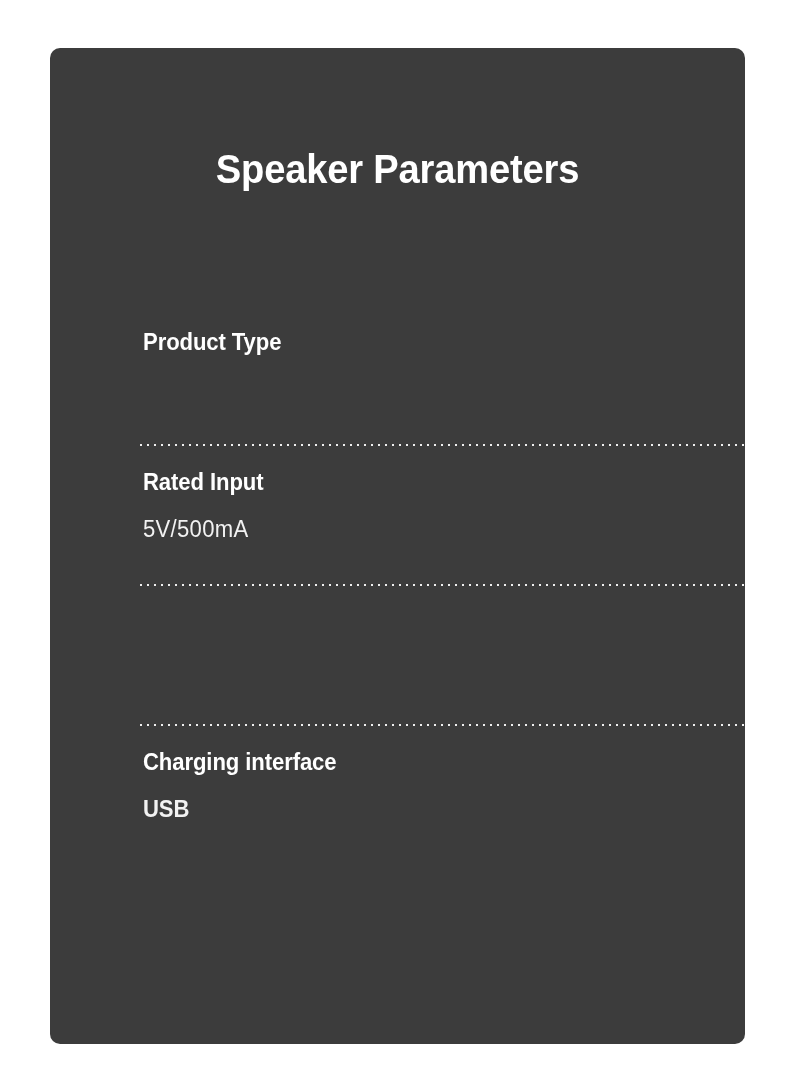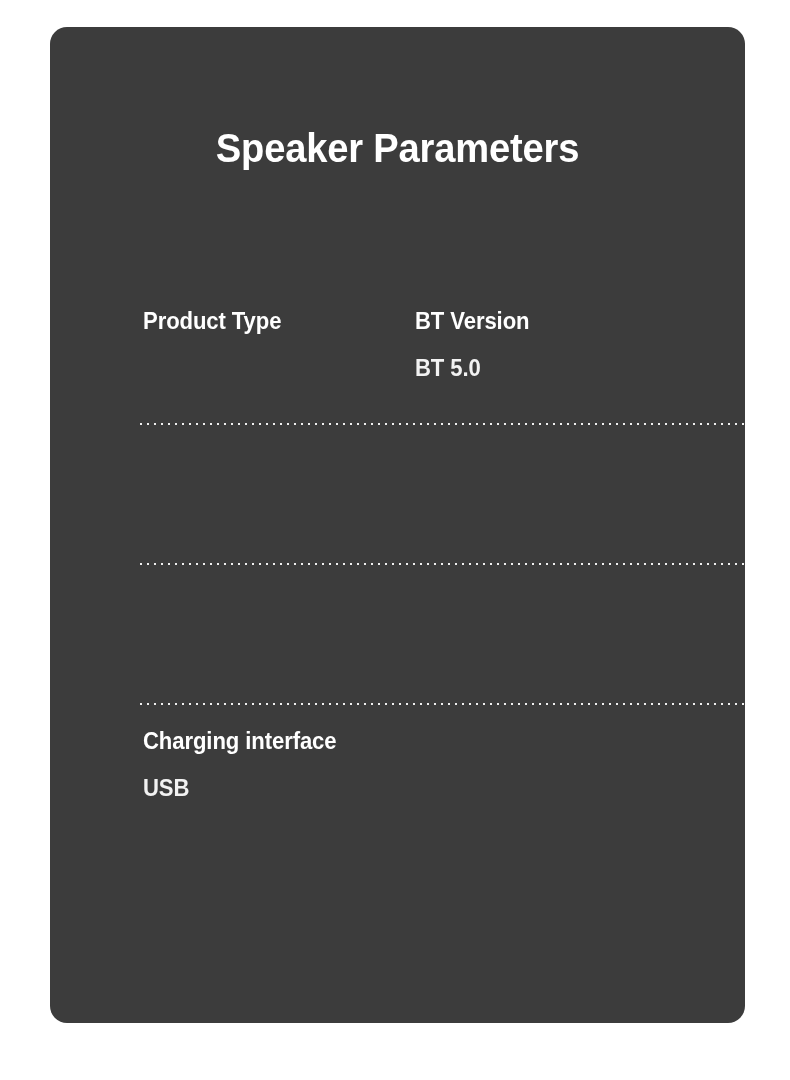--- a/index.html
+++ b/index.html
@@ -13,25 +13,25 @@
     height: 1080px;
     position: relative;
     font-family: "Liberation Sans", "DejaVu Sans", sans-serif;
     overflow: hidden;
   }
 
   
   .spec-card {
     position: absolute;
     left: 50px;
-    top: 27px;
+    top: 48px;
     width: 695px;
     height: 996px;
     background: #3c3c3c;
-    border-radius: 17px;
+    border-radius: 10px;
     box-sizing: border-box;
     overflow: hidden;
   }
 
   
   .card-title {
     position: absolute;
     left: 0;
     top: 97px;
     width: 695px;
@@ -124,29 +124,29 @@
 
   <div class="card-title">Speaker Parameters</div>
 
   <div class="spec-table">
       <div class="spec-row">
         <div class="spec-row-inner">
           <div class="spec-col left">
             <div class="spec-label">Product Type</div>
             <div class="spec-value empty"></div>
           </div>
-          <div class="spec-col right">
-            <div class="spec-label">BT Version</div>
-            <div class="spec-value bold">BT 5.0</div>
-          </div>
         </div>
         <div class="spec-divider" style="background-image: linear-gradient(to right, rgb(240, 240, 240) 0px, rgb(240, 240, 240) 2px, rgba(0, 0, 0, 0) 2px, rgba(0, 0, 0, 0) 7px);"></div>
       </div>
       <div class="spec-row">
         <div class="spec-row-inner">
+          <div class="spec-col left">
+            <div class="spec-label">Rated Input</div>
+            <div class="spec-value normal">5V/500mA</div>
+          </div>
         </div>
         <div class="spec-divider" style="background-image: linear-gradient(to right, rgb(240, 240, 240) 0px, rgb(240, 240, 240) 2px, rgba(0, 0, 0, 0) 2px, rgba(0, 0, 0, 0) 7px);"></div>
       </div>
       <div class="spec-row">
         <div class="spec-divider" style="background-image: linear-gradient(to right, rgb(240, 240, 240) 0px, rgb(240, 240, 240) 2px, rgba(0, 0, 0, 0) 2px, rgba(0, 0, 0, 0) 7px);"></div>
       </div>
       <div class="spec-row">
         <div class="spec-row-inner">
           <div class="spec-col right">
             <div class="spec-label">Charging interface</div>

